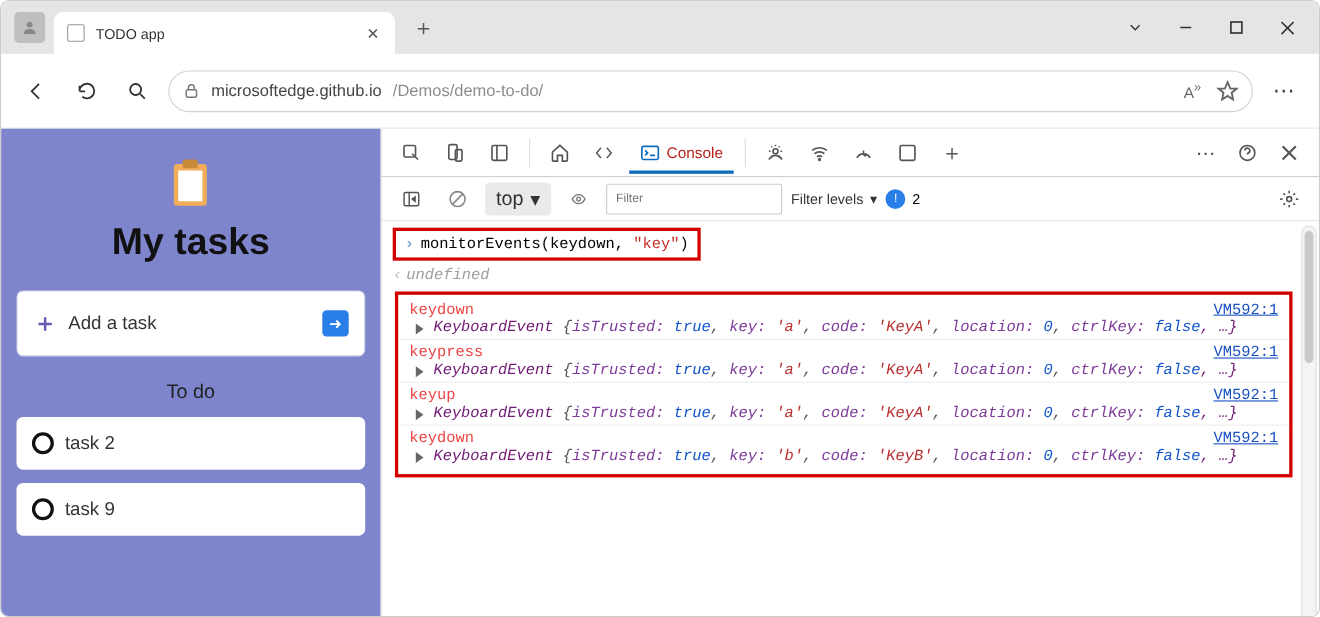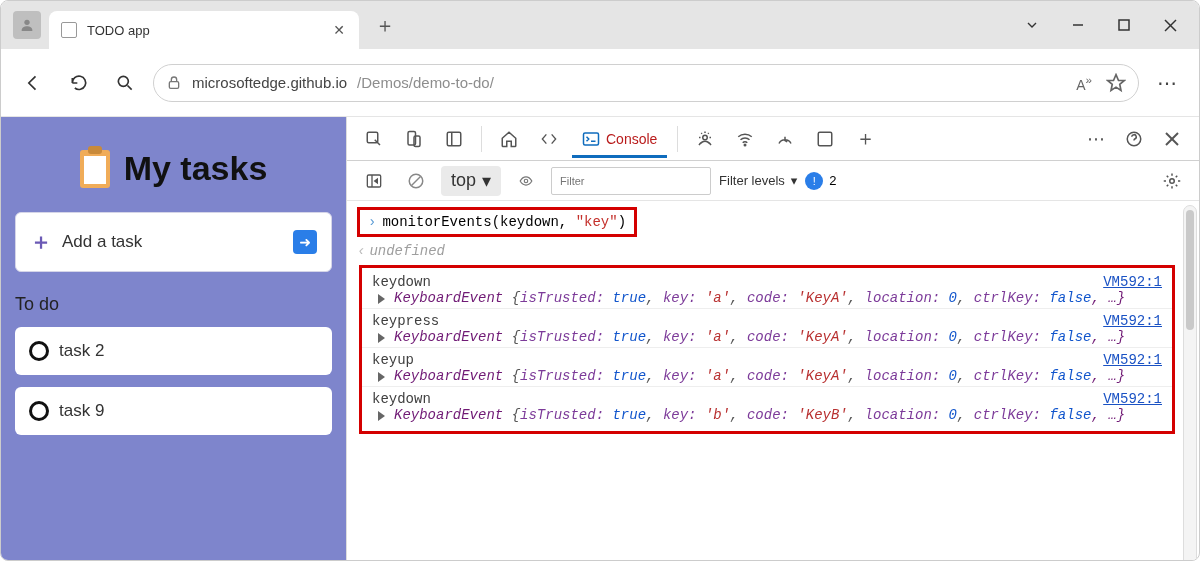--- a/index.html
+++ b/index.html
@@ -83,37 +83,37 @@
       padding: 14px;
     }
     .page-inner {
       display:flex; flex-direction:column; align-items:center;
     }
     .page-title {
       font-size: 34px;
       font-weight: 700;
       color:#111;
       margin: 18px 0 24px;
-      display:flex; align-items:center; gap:14px;
+      display:flex; align-items:center; gap:14px;flex-direction:column;
     }
     .clipboard-ico { width:30px; height:38px; background:#f0ac58; border-radius:3px; position:relative; }
     .clipboard-ico::before { content:""; position:absolute; top:-4px; left:8px; width:14px; height:8px; background:#c98a3a; border-radius:3px; }
     .clipboard-ico::after { content:""; position:absolute; top:6px; left:4px; right:4px; bottom:4px; background:#fff; }
     .card {
       width: 100%;
       background:#fff;
       border-radius:6px;
       padding: 14px 14px;
       display:flex; align-items:center; gap:10px;
       font-size:17px; color:#333;
       margin-bottom: 12px;
     }
     .card.addtask { border:1px solid #d5d5e8; }
     .plus-ico { color:#6b5ab5; font-size:22px; font-weight:700; }
-    .todo-hdr { text-align:left; color:#222; font-size:18px; margin:10px 0 12px; width:100%; }
+    .todo-hdr { text-align:center; color:#222; font-size:18px; margin:10px 0 12px; width:100%; }
     .circle { width:20px; height:20px; border:3px solid #111; border-radius:50%; }
     .arrow-badge { margin-left:auto; width:24px; height:24px; background:#2a7ee8; border-radius:4px; display:flex; align-items:center; justify-content:center; color:#fff; font-size:14px; }
 
     
     .devtools {
       flex:1;
       display:flex;
       flex-direction:column;
       border-left:1px solid #ddd;
     }
@@ -181,21 +181,21 @@
       border:3px solid #d40000;
       margin: 0 24px 8px 12px;
       padding: 2px 0 6px;
     }
     .evt {
       border-top:1px solid #eee;
       padding: 4px 10px 2px;
       position:relative;
     }
     .evt:first-child { border-top:none; }
-    .evt-name { color:#404040; }
+    .evt-name { color:#ef4444; }
     .evt-link {
       color:#1a52c4; text-decoration:underline;
       position:absolute; right:10px; top:4px;
     }
     .evt-obj { padding-left: 22px; font-style:italic; color:#555; position:relative; }
     .evt-tri {
       position:absolute; left:6px; top:4px;
       width:0; height:0; border-top:5px solid transparent; border-bottom:5px solid transparent; border-left:7px solid #666;
     }
     .k-blue { color:#1155cc; font-style:italic; }

